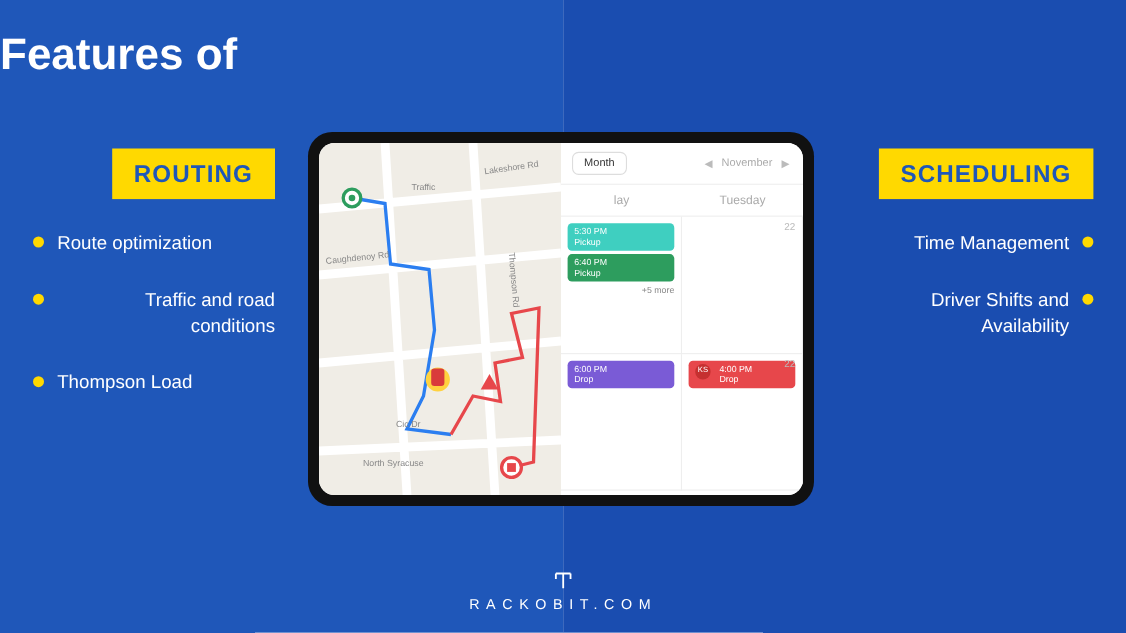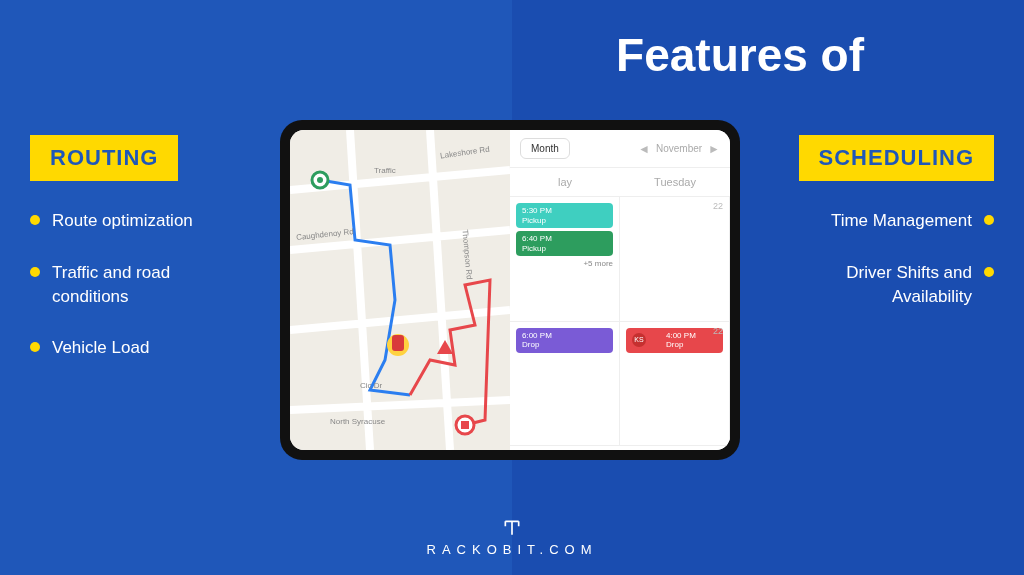--- a/index.html
+++ b/index.html
@@ -8,26 +8,27 @@
   font-family: 'Segoe UI', Arial, sans-serif;
   display: flex;
   position: relative;
   overflow: hidden;
 }
 .left-bg { position: absolute; left: 0; top: 0; width: 512px; height: 575px; background: #1f57b9; }
 .right-bg { position: absolute; right: 0; top: 0; width: 512px; height: 575px; background: #1a4db0; }
 
 .title {
   position: absolute; top: 28px; left: 0; width: 864px;
-  text-align: right; color: #fff; font-size: 46px; font-weight: 800;
+  text-align: left; color: #fff; font-size: 40px; font-weight: 800;
 }
 
 .col {
   position: absolute; top: 135px; width: 220px;
   color: #fff;
+  text-align: right;
 }
 .col-left { left: 30px; }
 .col-right { right: 30px; text-align: right; }
 
 .badge {
   display: inline-block;
   background: #ffd900; color: #1f57b9;
   font-weight: 800; font-size: 22px;
   padding: 10px 20px; letter-spacing: 1px;
 }
@@ -66,21 +67,21 @@
 .cal-head { display: flex; }
 .cal-head > div { flex: 1; padding: 8px 10px; color: #aaa; font-size: 11px; text-align: center; }
 
 .cal-grid { display: grid; grid-template-columns: 1fr 1fr; grid-template-rows: 1fr 1fr; border-top: 1px solid #eee; height: calc(100% - 70px); }
 .cell { border-right: 1px solid #eee; border-bottom: 1px solid #eee; padding: 6px; position: relative; }
 .daynum { color: #bbb; font-size: 9px; position: absolute; top: 4px; right: 6px; }
 .event { border-radius: 4px; padding: 3px 6px; font-size: 8px; color: #fff; margin-bottom: 3px; line-height: 1.2; }
 .ev-teal { background: #3fcfc0; }
 .ev-green { background: #2d9d5e; }
 .ev-purple { background: #7a5bd6; }
-.ev-red { background: #e7474b; display: flex; align-items: center; gap: 20px; }
+.ev-red { background: #e7474b; display: flex; align-items: flex-start; gap: 8px; }
 .ev-red .avatar { width: 14px; height: 14px; border-radius: 50%; background: #c53030; color:#fff; font-size:7px; display:flex; align-items:center; justify-content:center; }
 .more { font-size: 8px; color: #888; text-align: right; }
 
 .logo {
   position: absolute; bottom: 18px; left: 0; width: 1024px;
   text-align: center; color: #fff; font-size: 13px; letter-spacing: 6px;
   font-weight: 500;
 }
 .logo-icon { display: block; margin: 0 auto 4px; width: 20px; height: 20px; }
 </style>
@@ -98,21 +99,21 @@
     <div class="item">
       <span class="bullet"></span>
       <span>Route optimization</span>
     </div>
     <div class="item">
       <span class="bullet"></span>
       <span>Traffic and road conditions</span>
     </div>
     <div class="item">
       <span class="bullet"></span>
-      <span>Vehicle Load</span>
+      <span>Thompson Load</span>
     </div>
   </div>
 </div>
 
 <div class="col col-right">
   <div class="badge">SCHEDULING</div>
   <div class="items">
     <div class="item">
       <span class="bullet"></span>
       <span>Time Management</span>

